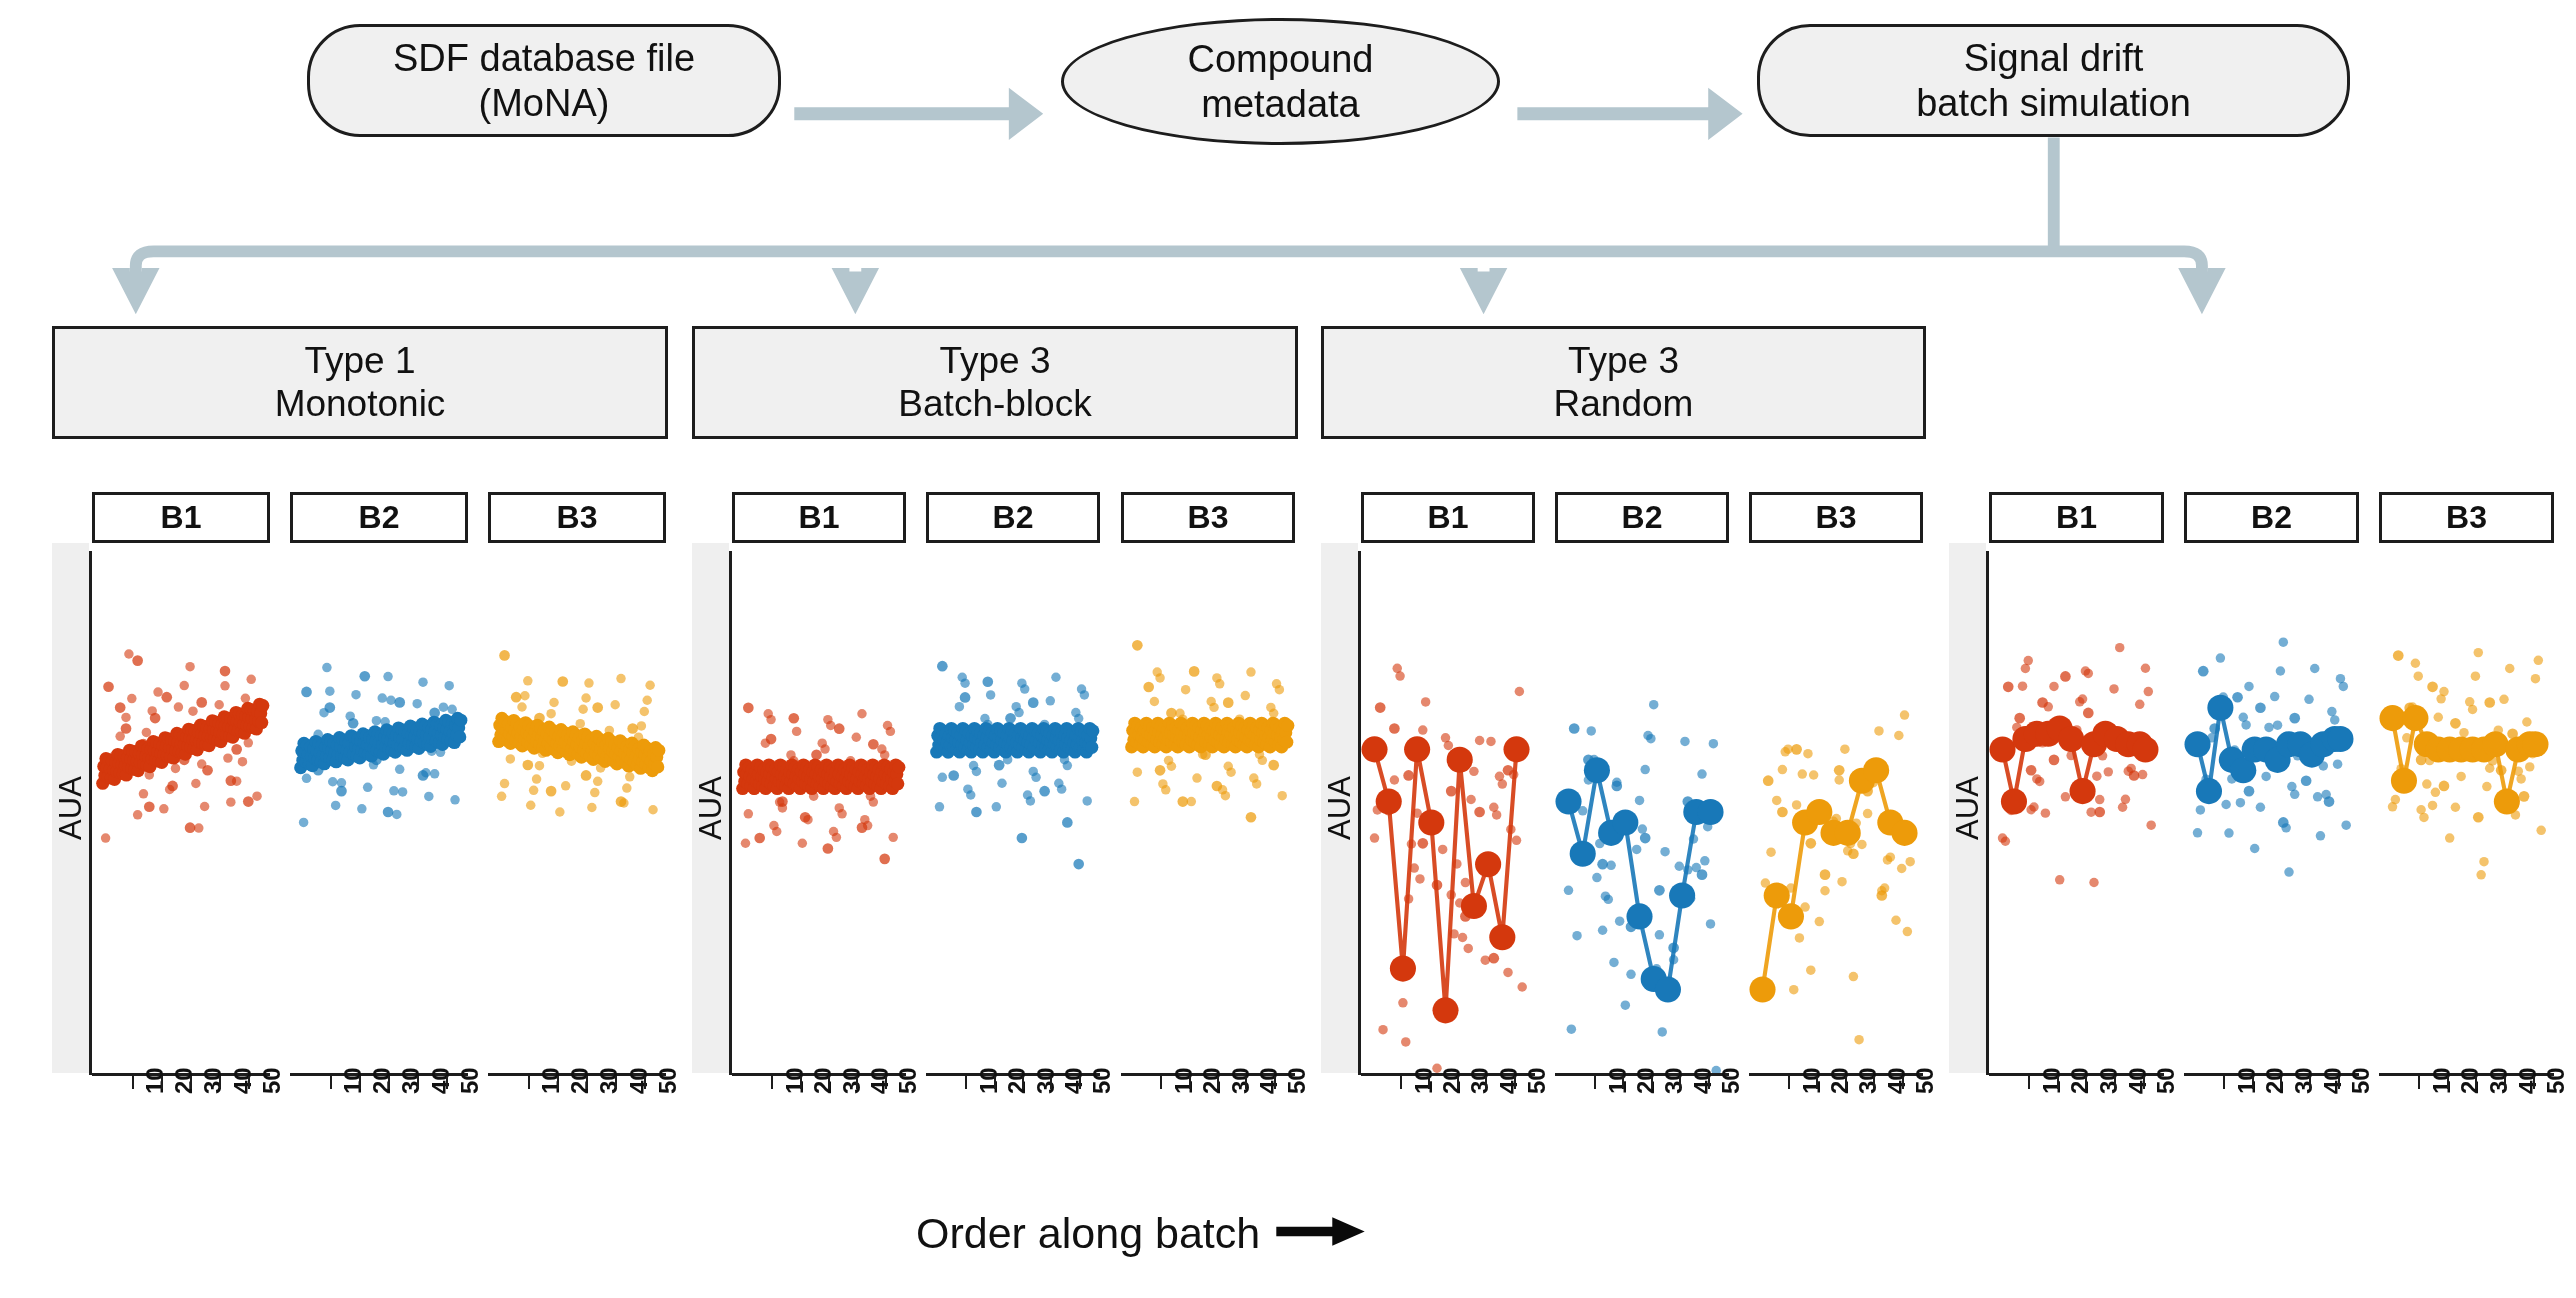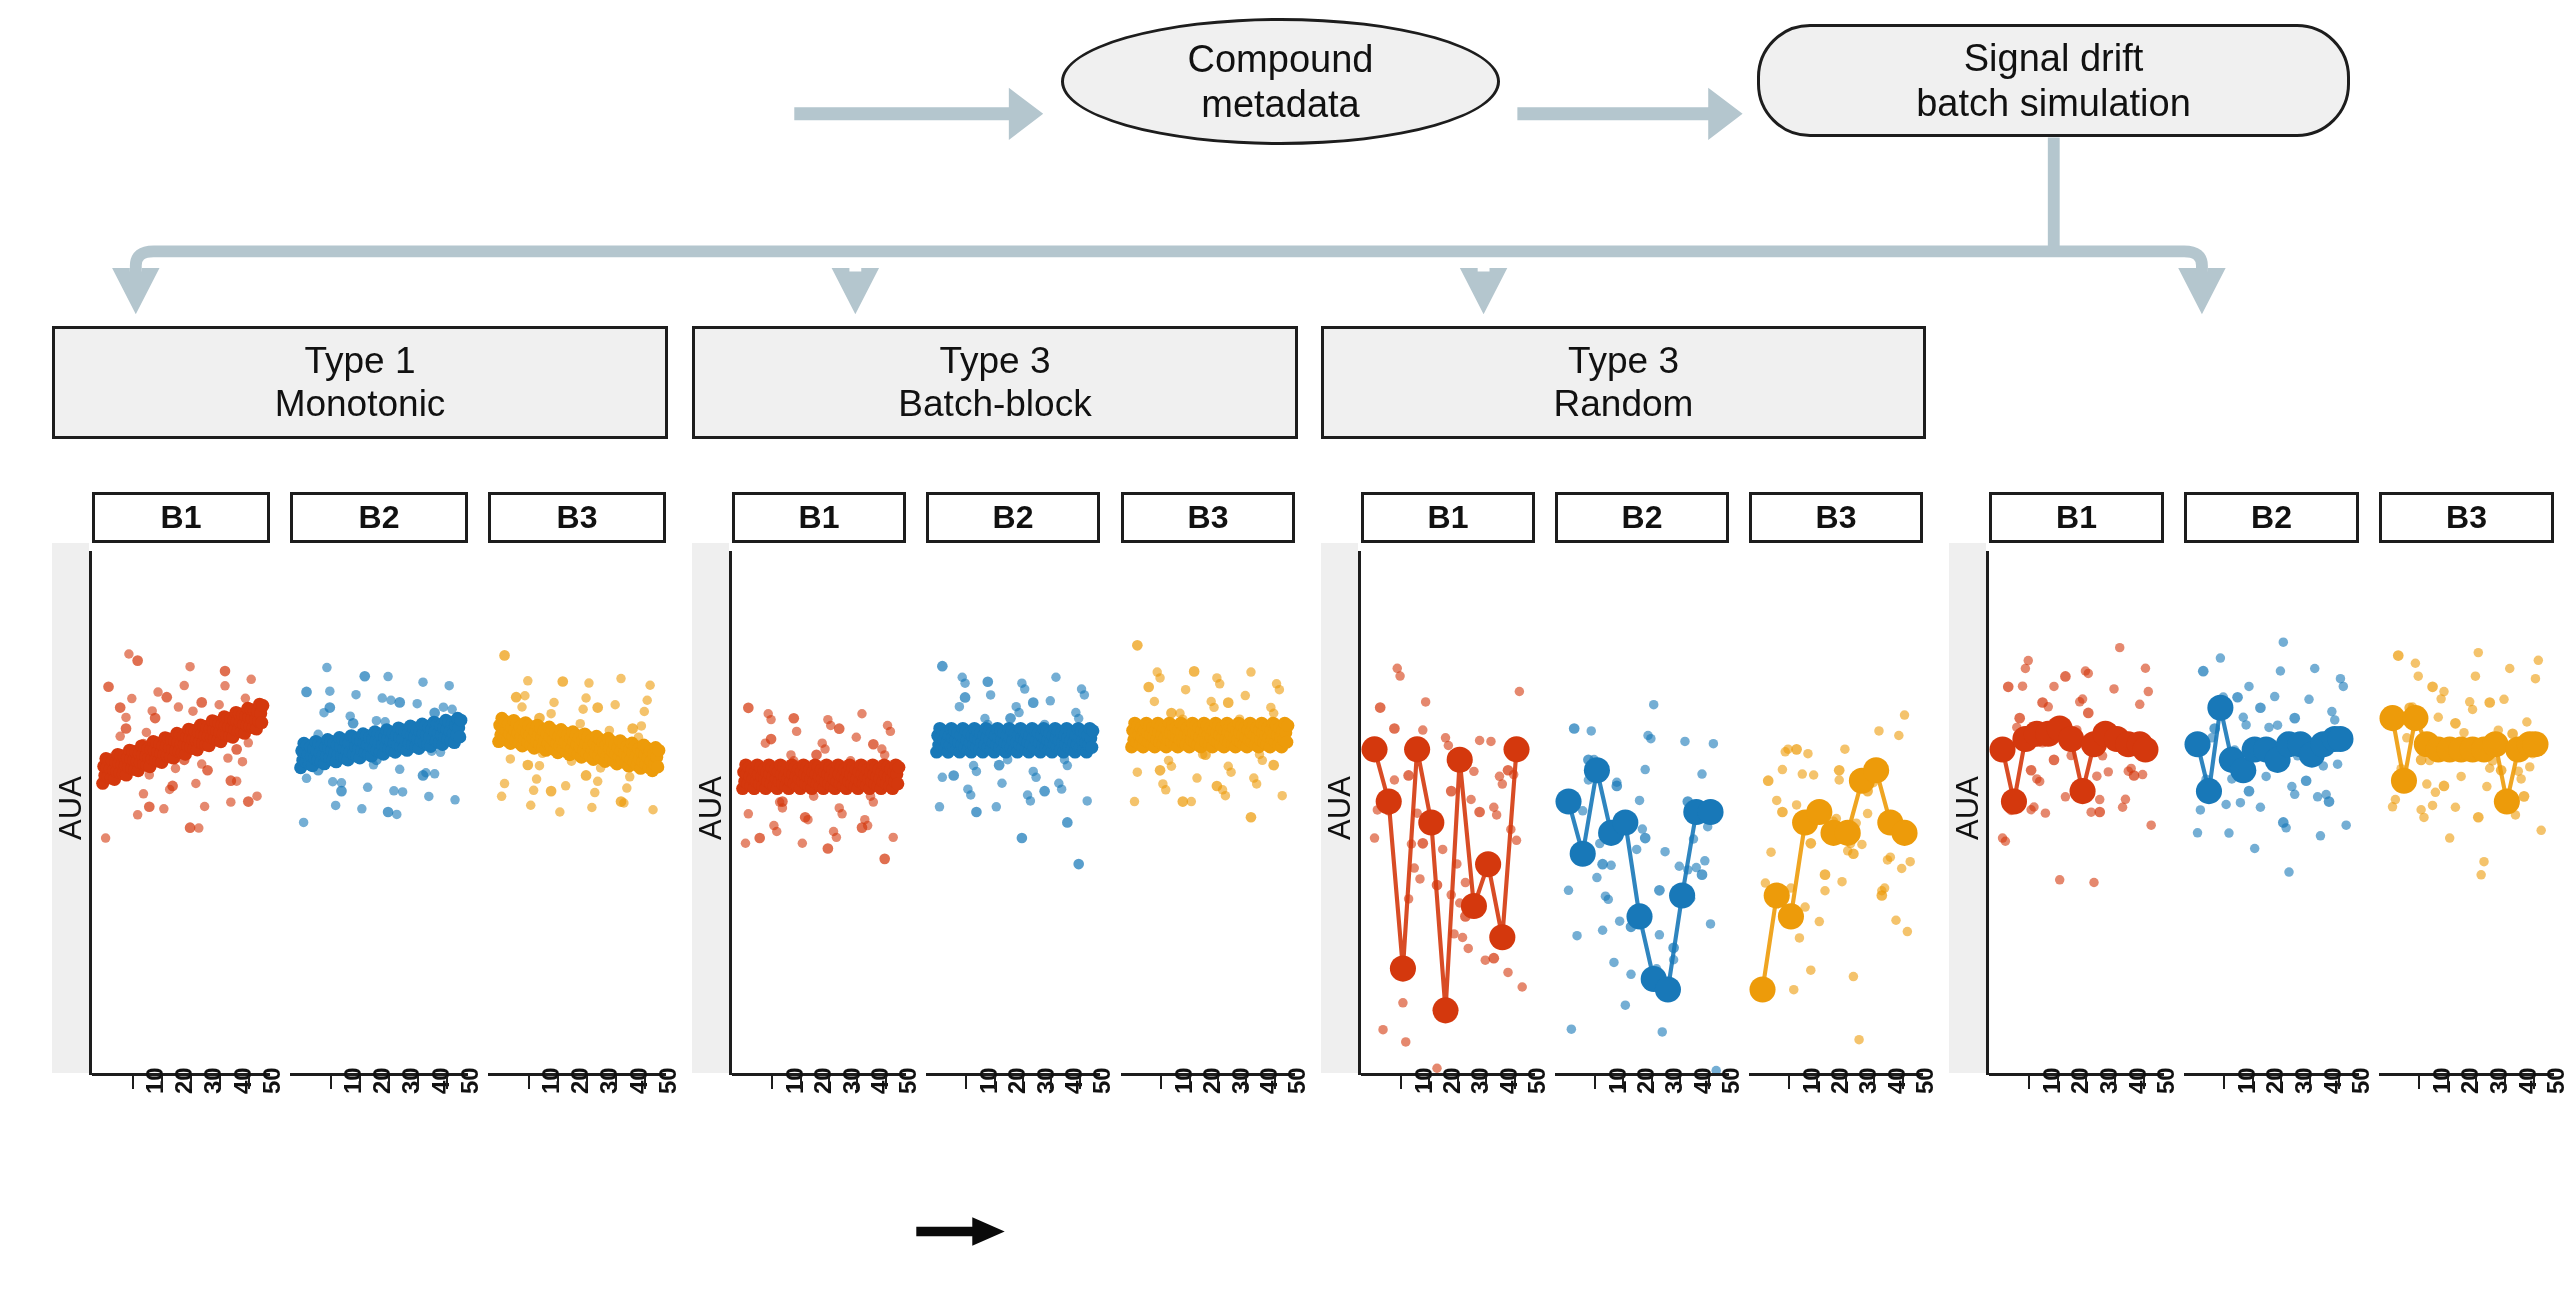--- a/index.html
+++ b/index.html
@@ -67,20 +67,26 @@
         <path d="M1433 458 H1453 V452 L1483 452 L1443 530 L1403 452 L1433 452 Z" fill="#b4c6ce"></path>
       </g>
       <g>
         <path d="M2493 458 H2513 V452 L2543 452 L2503 530 L2463 452 L2493 452 Z" fill="#b4c6ce"></path>
       </g>
       <g>
         <path d="M3705 458 H3725 V452 L3755 452 L3715 530 L3675 452 L3705 452 Z" fill="#b4c6ce"></path>
       </g>
     </svg>
 
+  <div class="flow-node stadium" id="node-sdf" style="left:307px;top:24px;width:474px;height:113px;font-size:38px;">
+    <div>
+      <span class="nl">SDF database file</span>
+      <span class="nl">(MoNA)</span>
+    </div>
+  </div>
 
   <div class="flow-node ellipse" id="node-meta" style="left:1061px;top:18px;width:439px;height:127px;font-size:38px;">
     <div>
       <span class="nl">Compound</span>
       <span class="nl">metadata</span>
     </div>
   </div>
 
   <div class="flow-node stadium" id="node-sim" style="left:1757px;top:24px;width:593px;height:113px;font-size:38px;">
     <div>
@@ -2130,20 +2136,21 @@
           <div class="ticklab" style="left: 106px; top: 602px;">30</div>
           <div class="tick" style="left: 125px; top: 584px; background: rgb(29, 29, 29);"></div>
           <div class="ticklab" style="left: 135px; top: 602px;">40</div>
           <div class="tick" style="left: 154px; top: 584px; background: rgb(29, 29, 29);"></div>
           <div class="ticklab" style="left: 163px; top: 602px;">50</div>
         </div>
       </div>
     </div>
 
   <div id="xlabel" style="left:916px;top:1209px;">
+    <span>Order along batch</span>
     <span class="arrow-glyph">
       <svg width="89" height="33" viewBox="0 0 150 56">
         <path d="M0 20 H95 V4 L150 28 L95 52 V36 H0 Z" fill="#0a0a0a"></path>
       </svg>
     </span>
   </div>
 
 </div>
 
 

